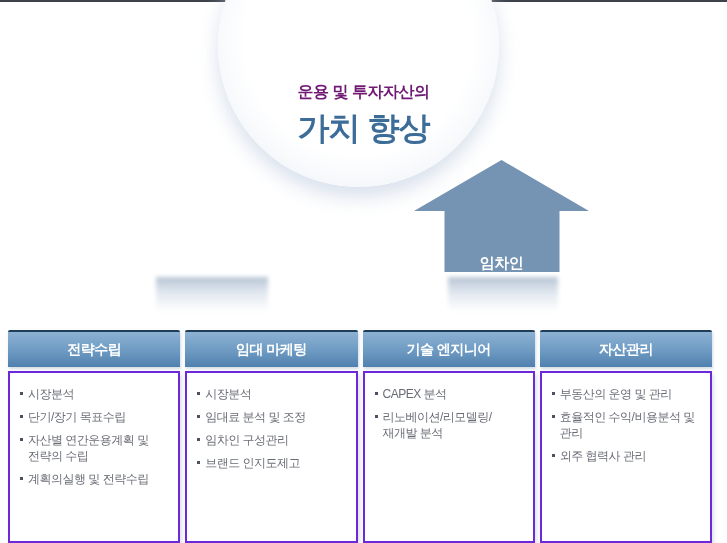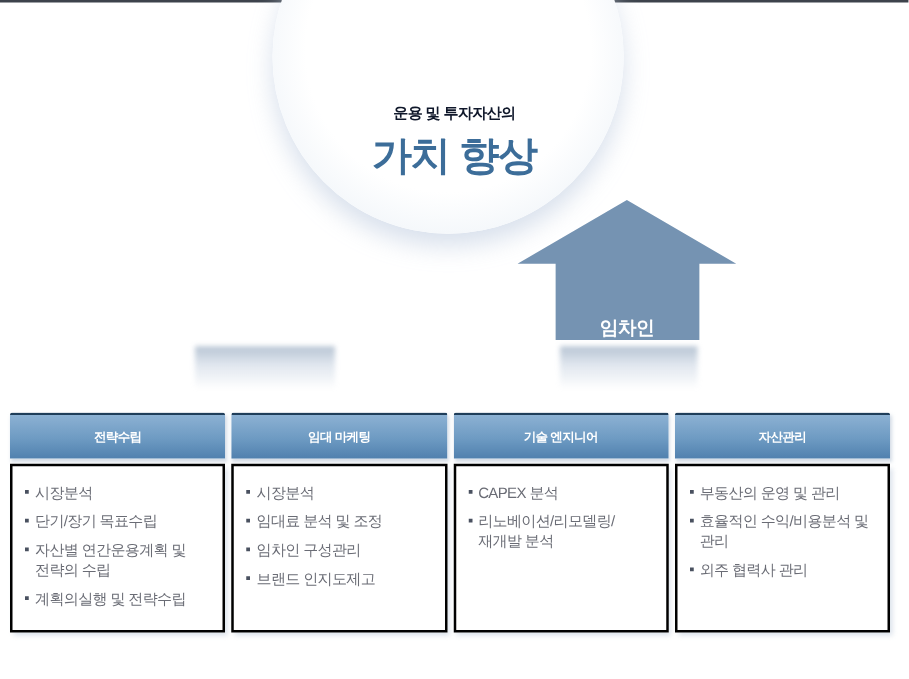--- a/index.html
+++ b/index.html
@@ -10,21 +10,21 @@
   .top-line{position:absolute;top:0;left:0;width:100%;height:2px;background:#3d434c;}
 
   
   .goal-circle{
     position:absolute;left:218px;top:-96px;width:281px;height:283px;border-radius:50%;
     background:radial-gradient(circle at 50% 48%,
       #ffffff 0%, #ffffff 56%, #f5f8fb 72%, #e7edf4 86%, #dde4ee 93%, #eef2f8 97%, rgba(255,255,255,0) 100%);
     box-shadow:0 10px 20px rgba(203,214,230,0.75);
   }
   .goal-title{position:absolute;top:82px;left:0;right:0;text-align:center;}
-  .goal-line1{font-size:12px;font-weight:600;color:#0f172a;letter-spacing:-0.5px;text-align:center;}
+  .goal-line1{font-size:16px;font-weight:600;color:#701a75;letter-spacing:-0.5px;text-align:center;}
   .goal-line2{font-size:32px;font-weight:bold;color:#3c6d99;letter-spacing:-1px;margin-top:4px;}
 
   
   .arrow{position:absolute;top:160px;width:175px;height:112px;}
   .arrow-left{left:122px;}
   .arrow-right{left:414px;}
   .arrow svg{display:block;width:175px;height:112px;}
   .arrow polygon{fill:#7593b2;}
   .arrow-label{
     position:absolute;left:0;right:0;text-align:center;color:#ffffff;
@@ -44,27 +44,27 @@
 
   
   .columns{
     position:absolute;left:8px;top:330px;width:704px;
     display:grid;grid-template-columns:repeat(4,1fr);gap:5px;
   }
   .col-header{
     height:37px;box-sizing:border-box;
     border-top:2px solid #1f3e5a;border-radius:2px 2px 0 0;
     background:linear-gradient(to bottom,#8cb1d3 0%,#6d9ac2 55%,#5080ae 100%);
-    color:#ffffff;font-weight:bold;font-size:10px;letter-spacing:-0.5px;
+    color:#ffffff;font-weight:bold;font-size:14px;letter-spacing:-0.5px;
     display:flex;align-items:center;justify-content:center;
     box-shadow:1px 2px 3px rgba(170,185,205,0.5);
   }
   .col-body{
-    margin-top:4px;height:135px;box-sizing:border-box;
-    border:2px solid #000000;background:#ffffff;
+    margin-top:4px;height:172px;box-sizing:border-box;
+    border:2px solid #6d28d9;background:#ffffff;
     padding:13px 8px 0 10px;
     box-shadow:2px 3px 4px rgba(175,190,210,0.45);
   }
   .item{display:flex;font-size:12px;line-height:16px;color:#6a6c75;margin-bottom:7px;word-break:keep-all;letter-spacing:-0.5px;}
   .bullet{flex:none;width:3px;height:3px;background:#4a5160;margin:6px 5px 0 0;}
 </style>
 </head>
 <body>
 
 <div class="canvas">

